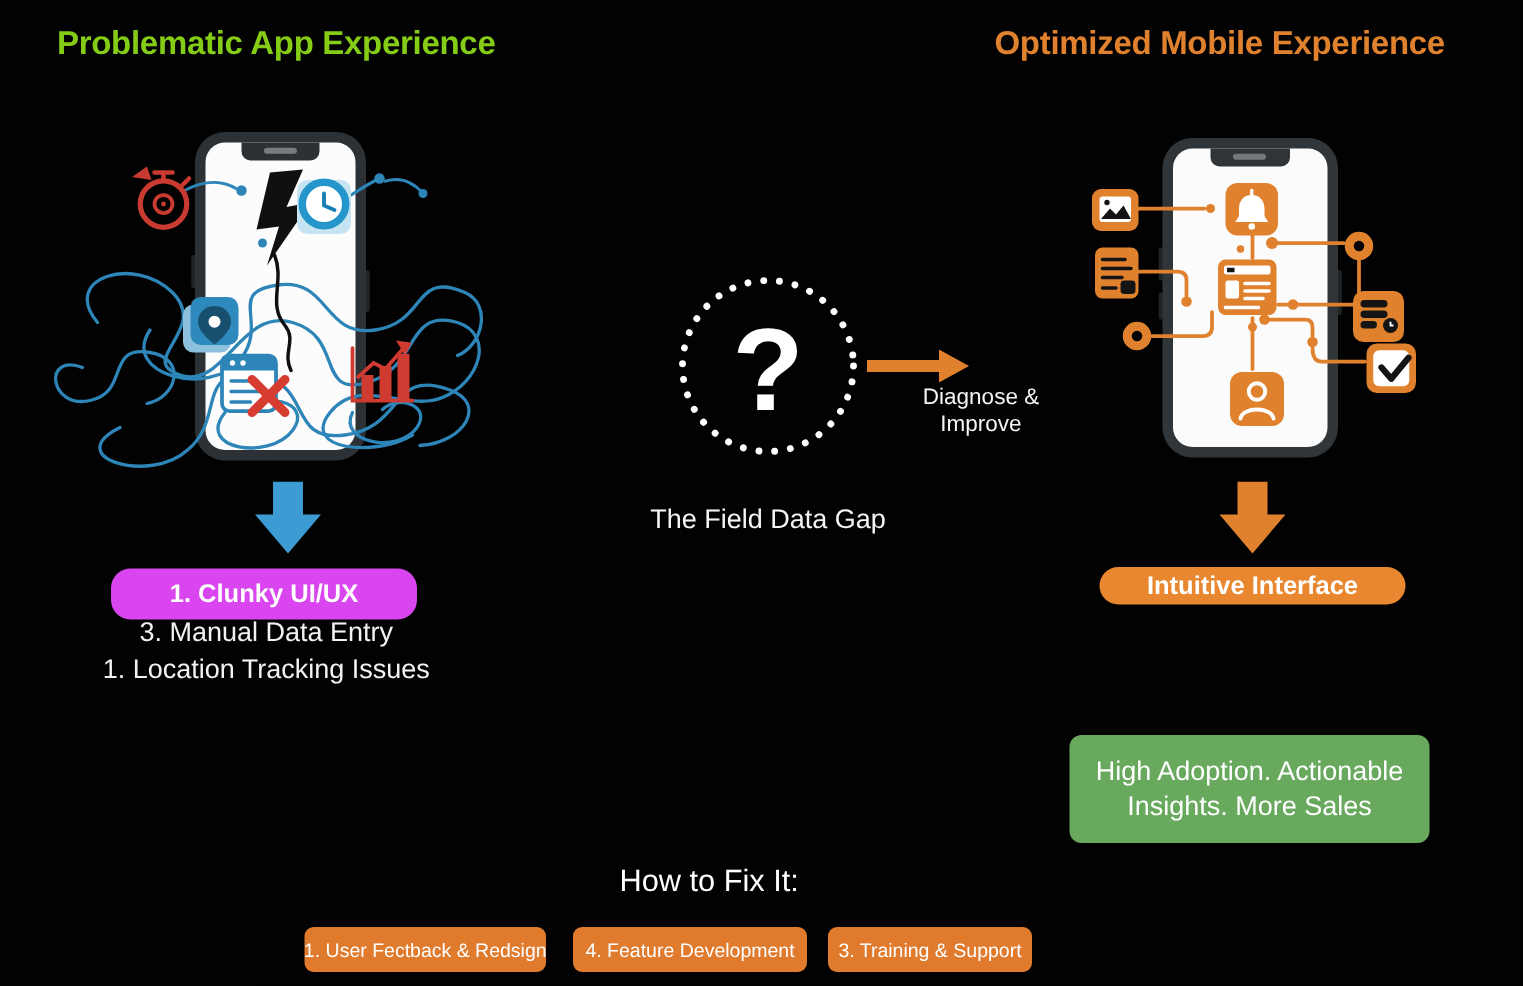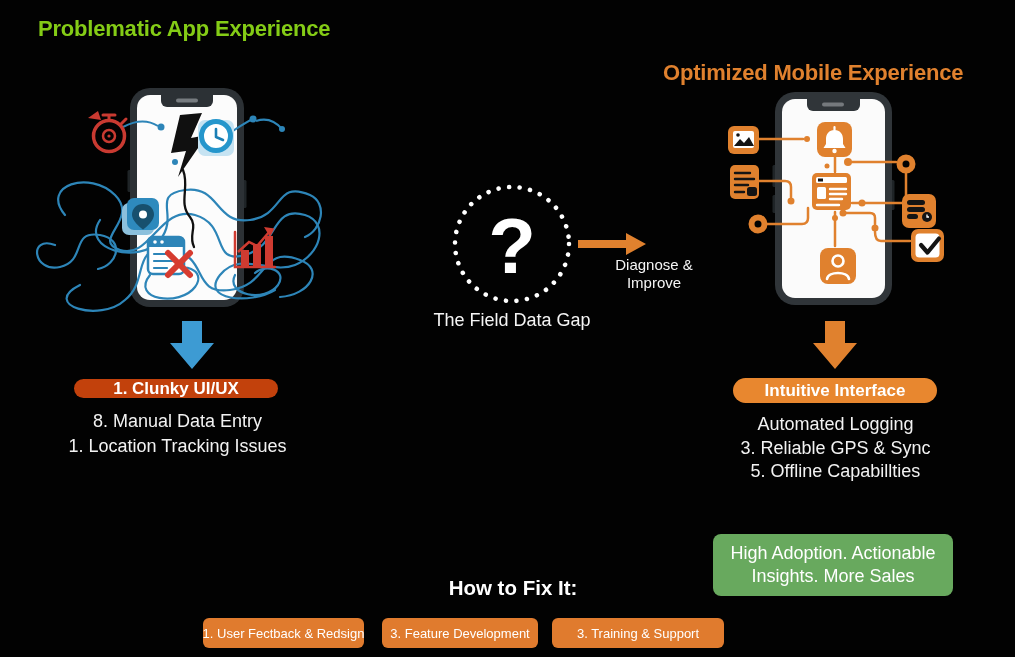--- a/index.html
+++ b/index.html
@@ -1,44 +1,44 @@
 <!DOCTYPE html>
 <html><head>
 <meta charset="utf-8">
 <style>
   html,body{margin:0;padding:0;background:#000;}
   .stage{position:relative;width:1015px;height:657px;background:#020202;overflow:hidden;
          font-family:"Liberation Sans",sans-serif;}
   .abs{position:absolute;}
   .title{font-size:22px;font-weight:bold;letter-spacing:-0.2px;white-space:nowrap;}
   .title-left{left:38px;top:16px;color:#84cc16;}
-  .title-right{left:663px;top:16px;color:#e0812e;margin-top:44px;}
+  .title-right{left:663px;top:16px;color:#e0812e;}
   .badge{display:flex;align-items:center;justify-content:center;color:#fff;
          font-size:17px;font-weight:bold;white-space:nowrap;}
-  .badge-red{left:74px;top:379px;width:204px;height:19px;background:#c2410c;border-radius:13px;}
+  .badge-red{left:74px;top:379px;width:204px;height:34px;background:#d946ef;border-radius:13px;}
   .badge-orange{left:733px;top:378px;width:204px;height:25px;background:#e8872f;border-radius:13px;}
-  .badge-green{left:713px;top:490px;width:240px;height:62px;background:#68a95e;border-radius:8px;
-               flex-direction:column;font-weight:normal;font-size:18px;line-height:23px;margin-top:44px;}
+  .badge-green{left:713px;top:490px;width:240px;height:72px;background:#68a95e;border-radius:8px;
+               flex-direction:column;font-weight:normal;font-size:18px;line-height:23px;}
   .plist{width:315px;text-align:center;color:#f2f2f2;font-size:18px;line-height:25px;}
   .plist-left{left:20px;top:409px;}
   .plist-right{left:678px;top:413px;line-height:23.5px;}
   .qcircle-wrap{left:447px;top:179px;width:130px;height:130px;}
   .qmark{left:447px;top:187px;width:130px;height:118px;display:flex;align-items:center;
          justify-content:center;color:#fff;font-size:78px;font-weight:bold;}
   .diag-label{left:608px;top:256px;width:92px;text-align:center;color:#f5f5f5;
               font-size:15px;line-height:18px;}
-  .caption{left:412px;top:310px;width:200px;text-align:center;color:#f5f5f5;font-size:18px;}
-  .fix-title{left:413px;top:576px;width:200px;text-align:center;color:#fff;
-             font-size:20.5px;font-weight:bold;}
+  .caption{left:412px;top:336px;width:200px;text-align:center;color:#f5f5f5;font-size:18px;}
+  .fix-title{left:413px;top:576px;width:200px;color:#fff;
+             font-size:20.5px;font-weight:normal;}
   .pill{position:absolute;top:618px;height:30px;background:#e07b2e;border-radius:6px;
         display:flex;align-items:center;justify-content:center;color:#fff;
         font-size:13px;white-space:nowrap;}
   .pill-1{left:203px;width:161px;}
   .pill-2{left:382px;width:156px;}
-  .pill-3{left:552px;width:172px;}
+  .pill-3{left:552px;width:136px;}
 </style>
 </head>
 <body>
 
 <div class="stage">
 
   <div class="abs title title-left">Problematic App Experience</div>
   <div class="abs title title-right">Optimized Mobile Experience</div>
 
   <svg class="abs" style="left:10px;top:55px;" width="340" height="260" viewBox="0 0 340 260">
@@ -213,36 +213,31 @@
     <div>Diagnose &amp;</div>
     <div>Improve</div>
   </div>
   <div class="abs caption">The Field Data Gap</div>
 
   <svg class="abs" style="left:170px;top:321px;" width="44" height="48" viewBox="0 0 44 48">
     <polygon points="12,0 32,0 32,22 44,22 22,48 0,22 12,22" fill="#3d9bd3"></polygon>
   </svg>
   <div class="abs badge badge-red">1. Clunky UI/UX</div>
   <div class="abs plist plist-left">
-    <div class="list-item">8. Manual Data Entry</div>
+    <div class="list-item">3. Manual Data Entry</div>
     <div class="list-item">1. Location Tracking Issues</div>
   </div>
 
   <svg class="abs" style="left:813px;top:321px;" width="44" height="48" viewBox="0 0 44 48">
     <polygon points="12,0 32,0 32,22 44,22 22,48 0,22 12,22" fill="#e0812e"></polygon>
   </svg>
   <div class="abs badge badge-orange">Intuitive Interface</div>
-  <div class="abs plist plist-right">
-    <div class="list-item">Automated Logging</div>
-    <div class="list-item">3. Reliable GPS &amp; Sync</div>
-    <div class="list-item">5. Offline Capabillties</div>
-  </div>
   <div class="abs badge badge-green">
     <div>High Adoption. Actionable</div>
     <div>Insights. More Sales</div>
   </div>
 
   <div class="abs fix-title">How to Fix It:</div>
   <div class="pill pill-1">1. User Fectback &amp; Redsign</div>
-  <div class="pill pill-2">3. Feature Development</div>
+  <div class="pill pill-2">4. Feature Development</div>
   <div class="pill pill-3">3. Training &amp; Support</div>
 
 </div>
 
 </body></html>

